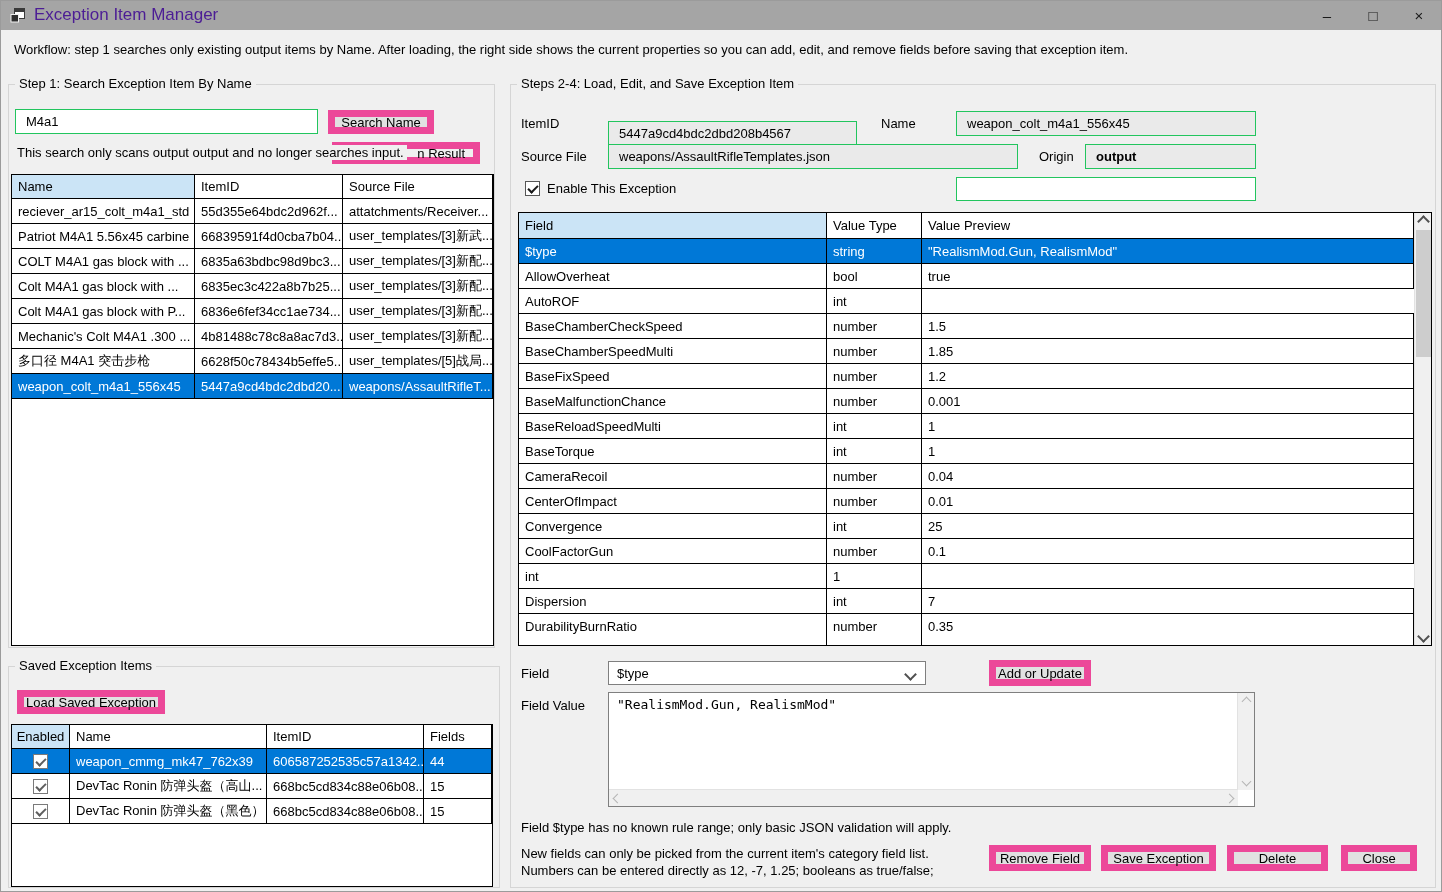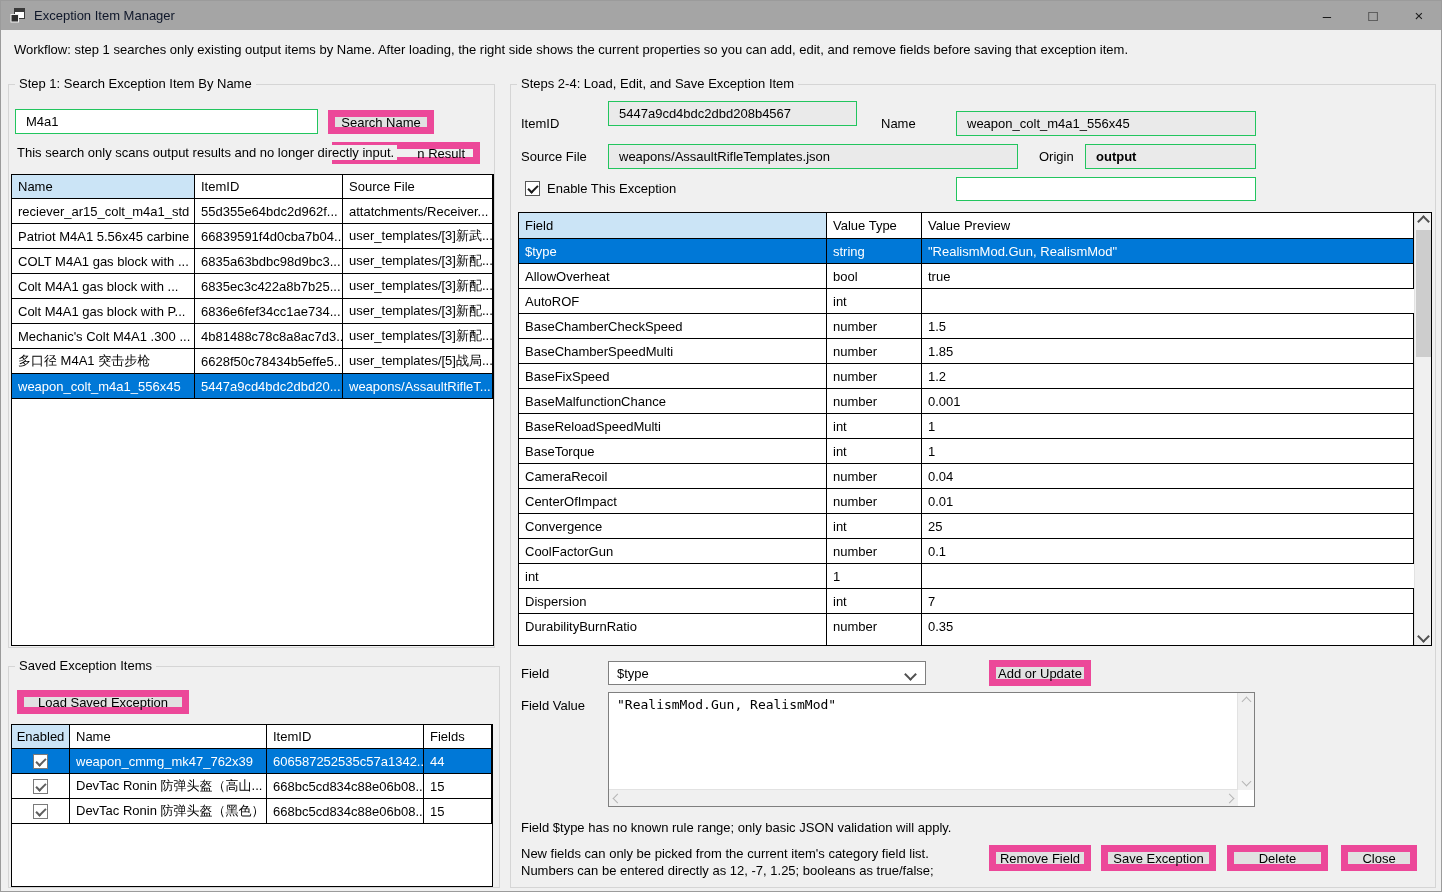--- a/index.html
+++ b/index.html
@@ -6,21 +6,21 @@
   body{
     width:1442px;height:892px;position:relative;overflow:hidden;
     background:#f0f0f0;color:#000;
     font-family:"Liberation Sans","DejaVu Sans",sans-serif;font-size:13px;
   }
   .frame{position:absolute;inset:0;border:1px solid #9b9b9b;pointer-events:none;z-index:50;}
 
   
   .titlebar{position:absolute;left:0;top:0;width:1442px;height:30px;background:#a5a5a5;display:flex;align-items:center;}
   .title-icon{margin-left:10px;width:16px;height:16px;flex:0 0 auto;}
-  .title-text{margin-left:8px;font-size:13px;color:#0f172a;}
+  .title-text{margin-left:8px;font-size:17px;color:#4c1d95;}
   .win-controls{position:absolute;right:0;top:0;height:30px;display:flex;}
   .win-btn{width:46px;height:30px;display:flex;align-items:center;justify-content:center;font-size:15px;color:#1a1a1a;cursor:default;}
 
   
   .lbl{position:absolute;white-space:nowrap;}
   .btn{position:absolute;background:#e1e1e1;border:7px solid #ec4899;display:flex;align-items:center;justify-content:center;box-sizing:border-box;white-space:nowrap;}
   .tbox{position:absolute;background:#fff;border:1px solid #22c55e;box-sizing:border-box;padding:0 10px;font:13px "Liberation Sans","DejaVu Sans",sans-serif;color:#000;outline:none;}
   .tbox.ro{background:#eaeaea;}
   .group{position:absolute;border:1px solid #d5d5d5;box-sizing:border-box;}
   .group-title{position:absolute;top:-9px;left:6px;background:#f0f0f0;padding:0 4px;white-space:nowrap;}
@@ -86,21 +86,21 @@
 
 <div class="workflow">Workflow: step 1 searches only existing output items by Name. After loading, the right side shows the current properties so you can add, edit, and remove fields before saving that exception item.</div>
 
 <div class="group" style="left:8px;top:84px;width:487px;height:564px;">
   <span class="group-title">Step 1: Search Exception Item By Name</span>
 
   <input class="tbox" style="left: 6px; top: 24px; width: 303px; height: 25px;" value="M4a1">
   <div class="btn" style="left:319px;top:25px;width:106px;height:24px;">Search Name</div>
 
   <div class="btn" style="left:323px;top:57px;width:148px;height:22px;justify-content:flex-end;padding-right:8px;background:#f0f0f0;">n Result</div>
-  <div class="lbl" style="left:8px;top:60px;background:#f0f0f0;padding-right:3px;z-index:2;">This search only scans output results and no longer directly input.</div>
+  <div class="lbl" style="left:8px;top:60px;background:#f0f0f0;padding-right:3px;z-index:2;">This search only scans output output and no longer searches input.</div>
 
   <div class="tbl" style="left:2px;top:89px;width:483px;height:472px;--cols:183px 148px 150px;">
     <div class="tr th">
       <div class="td hl">Name</div>
       <div class="td">ItemID</div>
       <div class="td">Source File</div>
     </div>
 
       <div class="tr">
         <div class="td">reciever_ar15_colt_m4a1_std</div>
@@ -148,21 +148,21 @@
         <div class="td">weapon_colt_m4a1_556x45</div>
         <div class="td">5447a9cd4bdc2dbd20...</div>
         <div class="td">weapons/AssaultRifleT...</div>
       </div>
     </div>
 </div>
 
 <div class="group" style="left:8px;top:666px;width:492px;height:222px;">
   <span class="group-title">Saved Exception Items</span>
 
-  <div class="btn" style="left:8px;top:23px;width:172px;height:24px;">Load Saved Exception</div>
+  <div class="btn" style="left:8px;top:23px;width:148px;height:24px;">Load Saved Exception</div>
 
   <div class="tbl" style="left:2px;top:57px;width:482px;height:163px;--cols:58px 197px 157px 68px;">
     <div class="tr th">
       <div class="td hl center">Enabled</div>
       <div class="td">Name</div>
       <div class="td">ItemID</div>
       <div class="td">Fields</div>
     </div>
 
       <div class="tr selected">
@@ -191,21 +191,21 @@
         <div class="td">668bc5cd834c88e06b08...</div>
         <div class="td">15</div>
       </div>
     </div>
 </div>
 
 <div class="group" style="left:510px;top:84px;width:926px;height:804px;">
   <span class="group-title">Steps 2-4: Load, Edit, and Save Exception Item</span>
 
   <div class="lbl" style="left:10px;top:31px;">ItemID</div>
-  <input class="tbox ro" style="left: 97px; top: 16px; width: 249px; height: 25px;" readonly="" value="5447a9cd4bdc2dbd208b4567">
+  <input class="tbox ro" style="left: 97px; top: 36px; width: 249px; height: 25px;" readonly="" value="5447a9cd4bdc2dbd208b4567">
   <div class="lbl" style="left:370px;top:31px;">Name</div>
   <input class="tbox ro" style="left: 445px; top: 26px; width: 300px; height: 25px;" readonly="" value="weapon_colt_m4a1_556x45">
 
   <div class="lbl" style="left:10px;top:64px;">Source File</div>
   <input class="tbox ro" style="left: 97px; top: 59px; width: 410px; height: 25px;" readonly="" value="weapons/AssaultRifleTemplates.json">
   <div class="lbl" style="left:528px;top:64px;">Origin</div>
   <input class="tbox ro" style="left: 574px; top: 59px; width: 171px; height: 25px; font-weight: bold;" readonly="" value="output">
 
   <span class="cb checked" style="position:absolute;left:14px;top:96px;"></span>
   <div class="lbl" style="left:36px;top:96px;">Enable This Exception</div>

